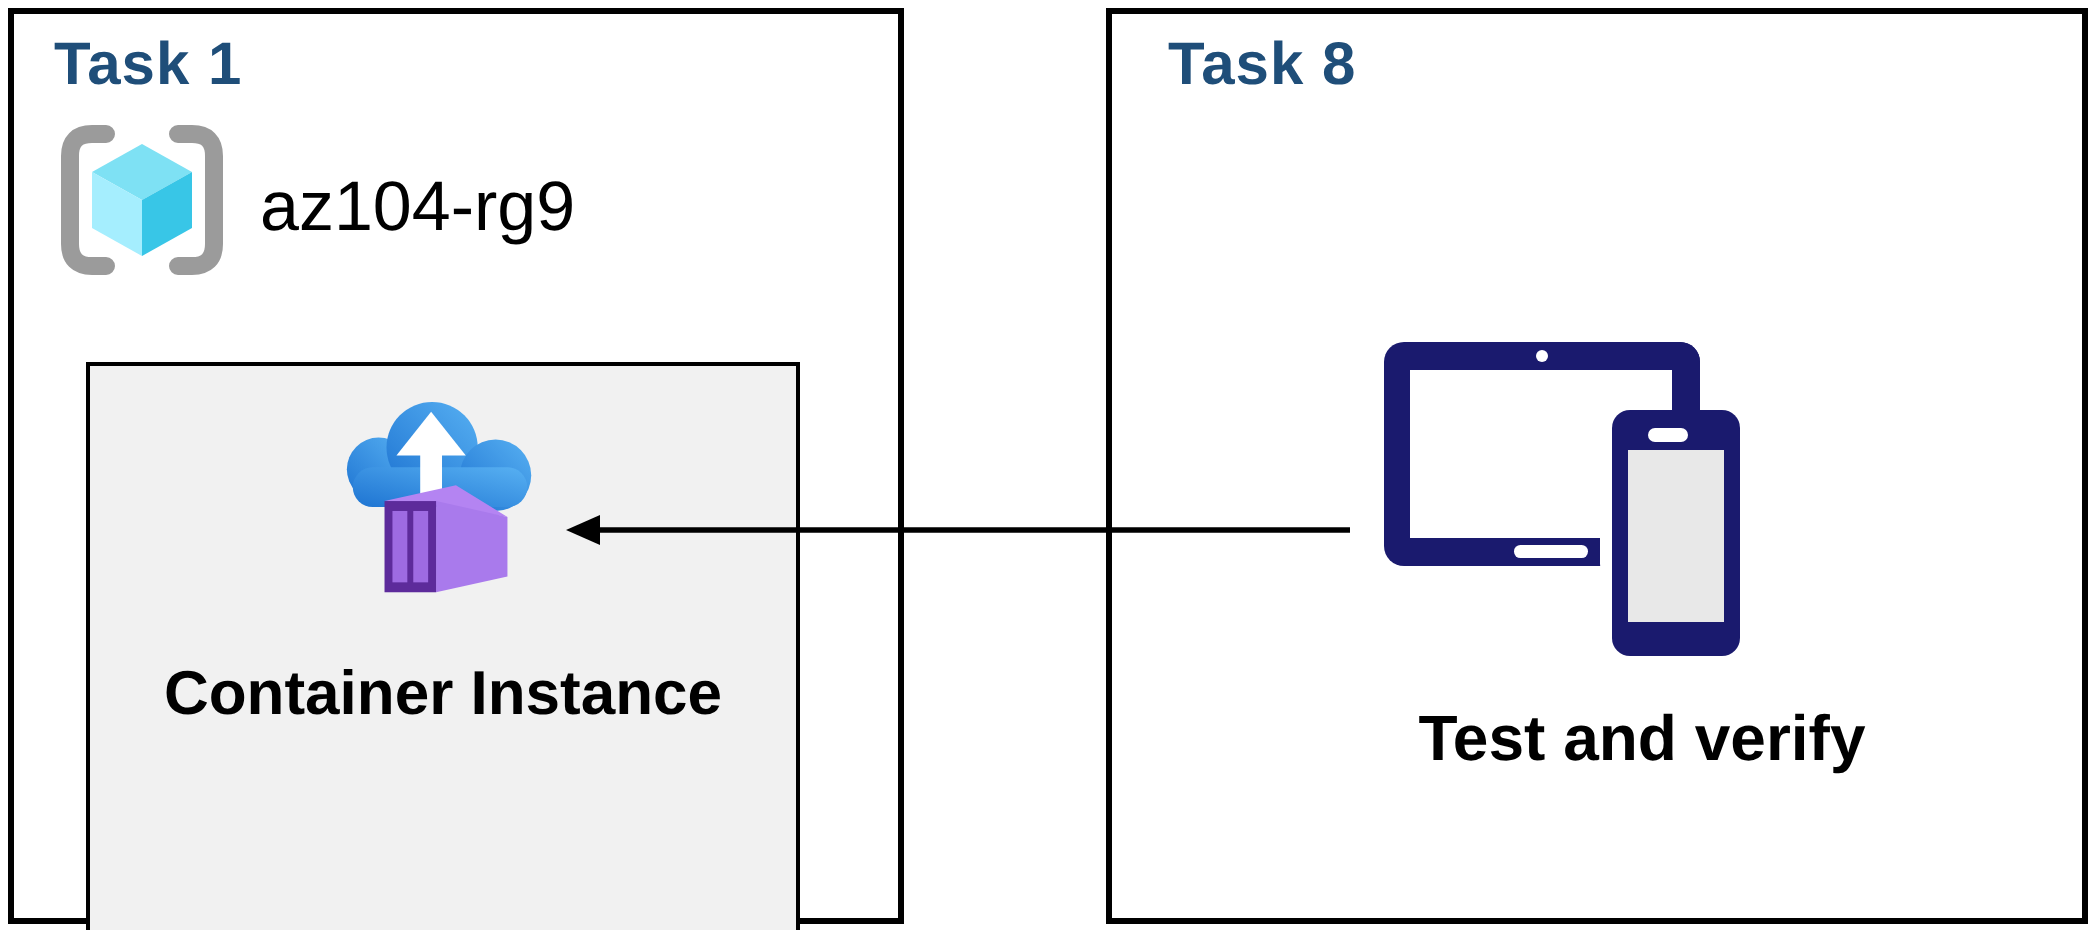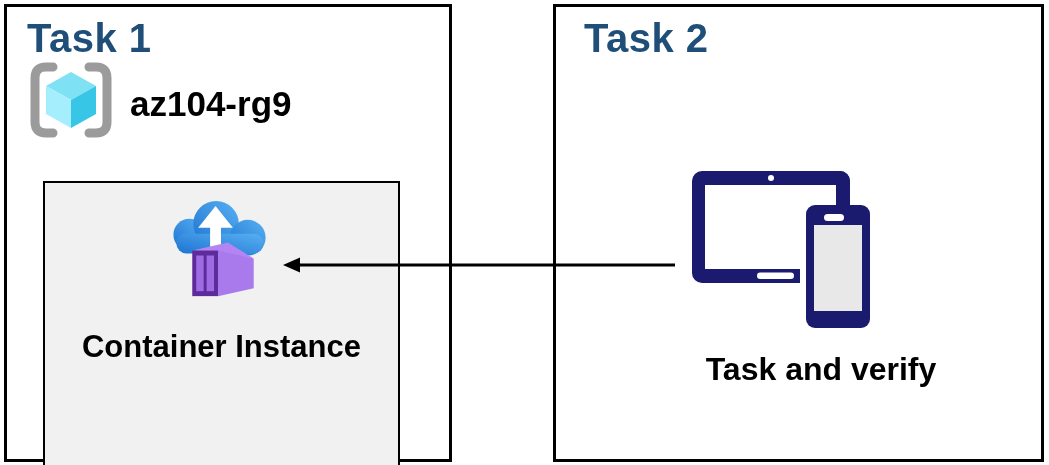--- a/index.html
+++ b/index.html
@@ -20,21 +20,21 @@
     height: 458px;
     background: #ffffff;
     border: 3px solid var(--outline-black, #000);
   }
   .task-box.left  { left: 4px;   width: 448px; }
   .task-box.right { left: 553px; width: 491px; }
 
   .task-title {
     position: absolute;
     top: 9px;
-    font-size: 40px;
+    font-size: 30px;
     font-weight: 700;
     color: var(--title-blue, #1F4E79);
     letter-spacing: 0.5px;
     white-space: nowrap;
   }
   .task-box.left  .task-title { left: 20px; }
   .task-box.right .task-title { left: 28px; }
 
   .rg-icon {
     position: absolute;
@@ -44,21 +44,21 @@
     height: 80px;
   }
 
   .rg-name {
     position: absolute;
     left: 123px;
     top: 75px;
     height: 44px;
     line-height: 44px;
     font-size: 35px;
-    font-weight: 700;
+    font-weight: 400;
     color: var(--label-black, #000);
     white-space: nowrap;
   }
 
   .inner-box {
     position: absolute;
     left: 36px;
     top: 174px;
     width: 357px;
     height: 302px;
@@ -169,39 +169,39 @@
           <rect x="34.5" y="59" width="7.5" height="36" fill="var(--container-panel,#9E6BE2)"></rect>
         </g>
       </svg>
 
       <div class="ci-label">Container Instance</div>
     </div>
   </div>
 
   <div class="task-box right">
 
-    <div class="task-title">Task 2</div>
+    <div class="task-title">Task 8</div>
 
     <svg class="devices-icon" viewBox="0 0 200 175">
       <g>
         <rect x="8" y="8" width="158" height="112" rx="10" fill="var(--device-navy,#1A1A6E)"></rect>
         <rect x="21" y="22" width="132" height="84" fill="#ffffff"></rect>
         <circle cx="87" cy="15" r="3" fill="#ffffff"></circle>
         <rect x="73" y="109.5" width="37" height="6.5" rx="3.2" fill="#ffffff"></rect>
       </g>
       <g>
         <rect x="116" y="36" width="76" height="95" rx="12" fill="#ffffff"></rect>
         <rect x="122" y="42" width="64" height="123" rx="9" fill="var(--device-navy,#1A1A6E)"></rect>
         <path d="M152,8 h4 a10,10 0 0 1 10,10 v28 h-14 z" fill="var(--device-navy,#1A1A6E)"></path>
         <rect x="140" y="51" width="20" height="7" rx="3.5" fill="#ffffff"></rect>
         <rect x="130" y="62" width="48" height="86" fill="var(--phone-screen,#E8E8E8)"></rect>
       </g>
     </svg>
 
-    <div class="task2-caption">Task and verify</div>
+    <div class="task2-caption">Test and verify</div>
   </div>
 
   <svg class="flow-arrow" viewBox="0 0 405 26">
     <line x1="22" y1="13" x2="400" y2="13" stroke="var(--arrow-black,#000)" stroke-width="2.8"></line>
     <polygon points="8,13 25,5.5 25,20.5" fill="var(--arrow-black,#000)"></polygon>
   </svg>
 
 </div>
 
 </body></html>

